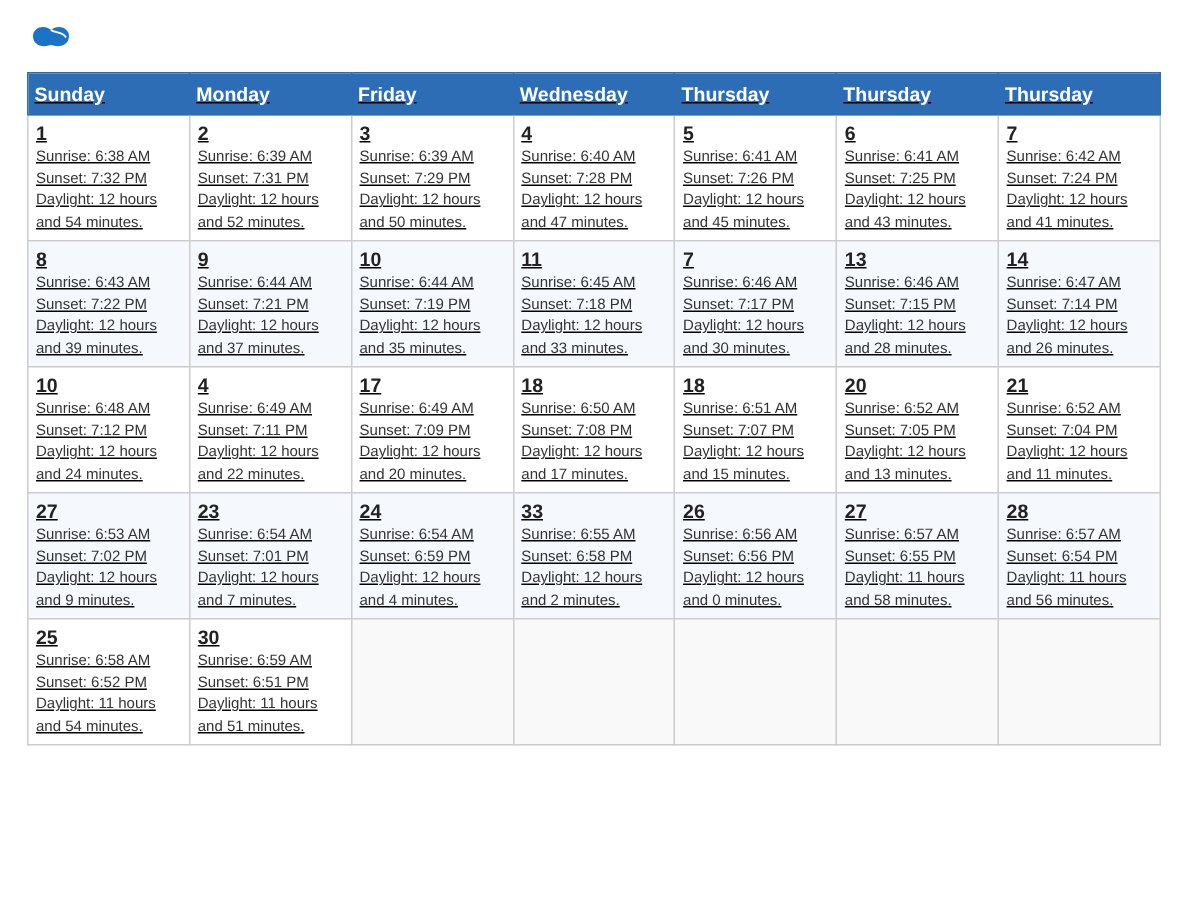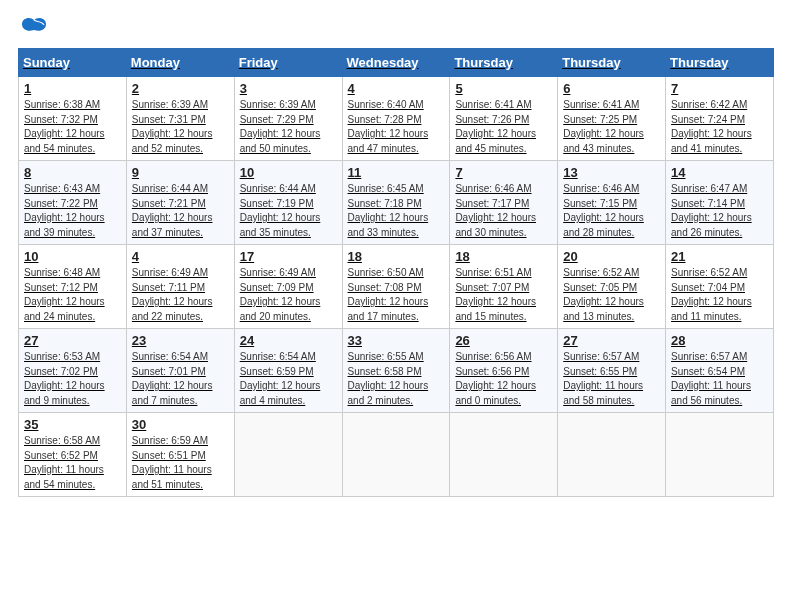--- a/index.html
+++ b/index.html
@@ -167,21 +167,21 @@
         <tr>
           <td><span class="day-num">27</span><span class="day-info">Sunrise: 6:53 AM<br>Sunset: 7:02 PM<br>Daylight: 12 hours and 9 minutes.</span></td>
           <td><span class="day-num">23</span><span class="day-info">Sunrise: 6:54 AM<br>Sunset: 7:01 PM<br>Daylight: 12 hours and 7 minutes.</span></td>
           <td><span class="day-num">24</span><span class="day-info">Sunrise: 6:54 AM<br>Sunset: 6:59 PM<br>Daylight: 12 hours and 4 minutes.</span></td>
           <td><span class="day-num">33</span><span class="day-info">Sunrise: 6:55 AM<br>Sunset: 6:58 PM<br>Daylight: 12 hours and 2 minutes.</span></td>
           <td><span class="day-num">26</span><span class="day-info">Sunrise: 6:56 AM<br>Sunset: 6:56 PM<br>Daylight: 12 hours and 0 minutes.</span></td>
           <td><span class="day-num">27</span><span class="day-info">Sunrise: 6:57 AM<br>Sunset: 6:55 PM<br>Daylight: 11 hours and 58 minutes.</span></td>
           <td><span class="day-num">28</span><span class="day-info">Sunrise: 6:57 AM<br>Sunset: 6:54 PM<br>Daylight: 11 hours and 56 minutes.</span></td>
         </tr>
         <tr>
-          <td><span class="day-num">35</span><span class="day-info">Sunrise: 6:58 AM<br>Sunset: 6:52 PM<br>Daylight: 11 hours and 54 minutes.</span></td>
+          <td><span class="day-num">25</span><span class="day-info">Sunrise: 6:58 AM<br>Sunset: 6:52 PM<br>Daylight: 11 hours and 54 minutes.</span></td>
           <td><span class="day-num">30</span><span class="day-info">Sunrise: 6:59 AM<br>Sunset: 6:51 PM<br>Daylight: 11 hours and 51 minutes.</span></td>
           <td class="empty-cell"></td>
           <td class="empty-cell"></td>
           <td class="empty-cell"></td>
           <td class="empty-cell"></td>
           <td class="empty-cell"></td>
         </tr>
       </tbody>
   </table>
 </div>

